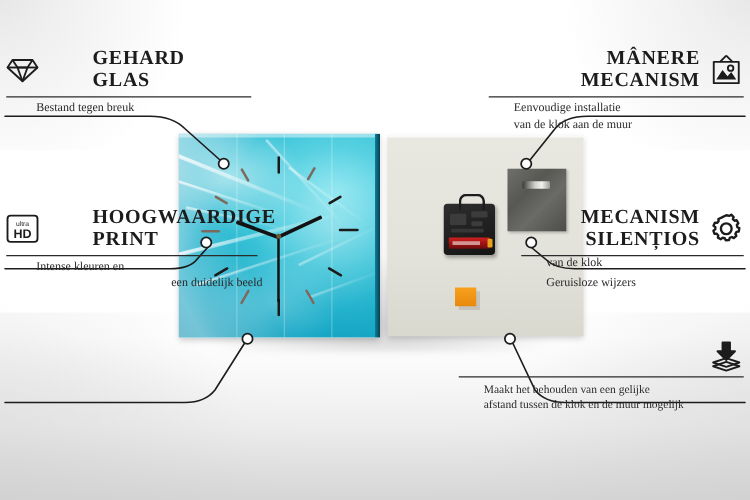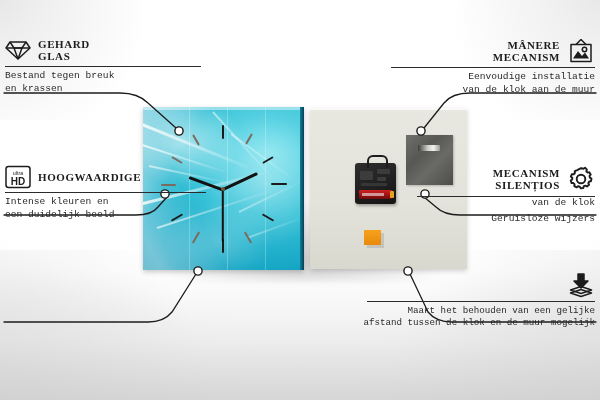--- a/index.html
+++ b/index.html
@@ -77,31 +77,31 @@
   .battery .blabel{position:absolute;left:3px;top:3px;width:22px;height:3px;background:rgba(255,255,255,.55);}
   .foam{position:absolute;left:54px;top:122px;width:17px;height:15px;
      background:linear-gradient(to bottom,#f7a11c,#e8890d);
      box-shadow:3px 3px 0 rgba(150,150,145,.35);}
 
   
   .callout{position:absolute;}
   .head{display:flex;align-items:center;gap:7px;}
   .head .icon{flex:0 0 auto;}
   .titles{line-height:1.12;}
-  .t-line{font-size:11px;letter-spacing:.6px;color:#1c1c1c;font-weight:700;
-          font-family:"Liberation Serif",serif;white-space:nowrap;}
+  .t-line{font-size:16px;letter-spacing:.6px;color:#1c1c1c;font-weight:700;
+          font-family:"Liberation Serif",serif;white-space:nowrap;margin-left:36px;}
   .rule{height:1px;background:#2b2b2b;margin-top:3px;}
   .desc{font-size:9.6px;color:#2a2a2a;line-height:1.35;margin-top:3px;white-space:nowrap;
-        font-family:Liberation Mono, monospace;}
+        font-family:Liberation Serif, serif;margin-left:24px;}
 
   .left .head{justify-content:flex-start;}
   .left .desc{text-align:left;}
   .right .head{justify-content:flex-end;}
   .right .titles{text-align:right;}
-  .right .desc{text-align:right;}
+  .right .desc{text-align:left;}
 
   svg{display:block;overflow:visible;}
   #wires{position:absolute;left:0;top:0;width:600px;height:400px;pointer-events:none;}
 </style>
 </head>
 <body>
 
 <div id="stage">
 
   <div class="vig tl"></div>
@@ -207,39 +207,39 @@
           </g>
         </svg>
       </span>
       <span class="titles">
         <div class="t-line">GEHARD</div>
         <div class="t-line">GLAS</div>
       </span>
     </div>
     <div class="rule" style="width:196px;"></div>
     <div class="desc">Bestand tegen breuk</div>
-    <div class="desc" style="margin-top:0;">en krassen</div>
   </div>
 
   <div class="callout left" style="left:5px;top:165px;width:205px;">
     <div class="head">
       <span class="icon">
         <svg width="26" height="24" viewBox="0 0 26 24">
           <rect x="1" y="1.5" width="24" height="21" rx="2.5" fill="none" stroke="#1c1c1c" stroke-width="1.5"></rect>
           <text x="13" y="10" text-anchor="middle" font-family="Liberation Sans, sans-serif" font-size="5.4" fill="#1c1c1c">ultra</text>
           <text x="13" y="19.5" text-anchor="middle" font-family="Liberation Sans, sans-serif" font-size="10" font-weight="bold" fill="#1c1c1c">HD</text>
         </svg>
       </span>
       <span class="titles">
         <div class="t-line">HOOGWAARDIGE</div>
+        <div class="t-line">PRINT</div>
       </span>
     </div>
     <div class="rule" style="width:201px;"></div>
     <div class="desc">Intense kleuren en</div>
-    <div class="desc" style="margin-top:0;">een duidelijk beeld</div>
+    <div class="desc" style="margin-top:0;text-align:right;">een duidelijk beeld</div>
   </div>
 
 
   <div class="callout right" style="right:5px;top:38px;width:208px;">
     <div class="head">
       <span class="titles">
         <div class="t-line">MÂNERE</div>
         <div class="t-line">MECANISM</div>
       </span>
       <span class="icon">

